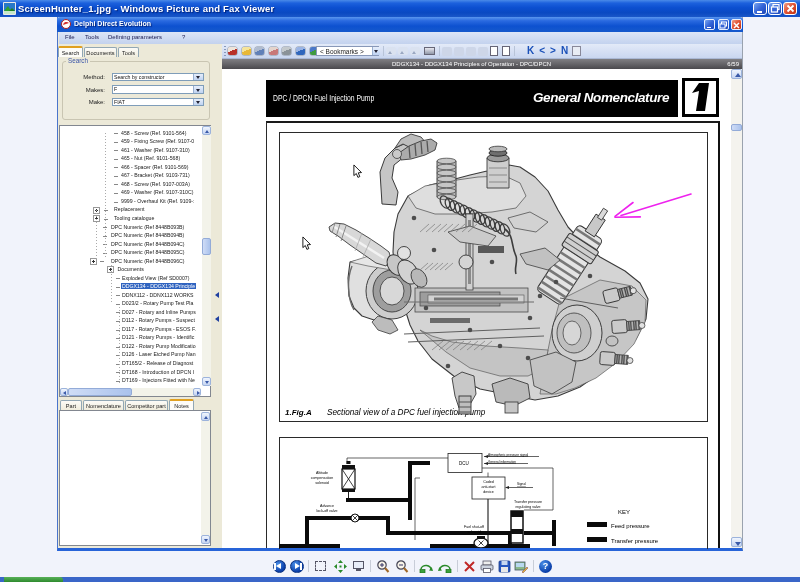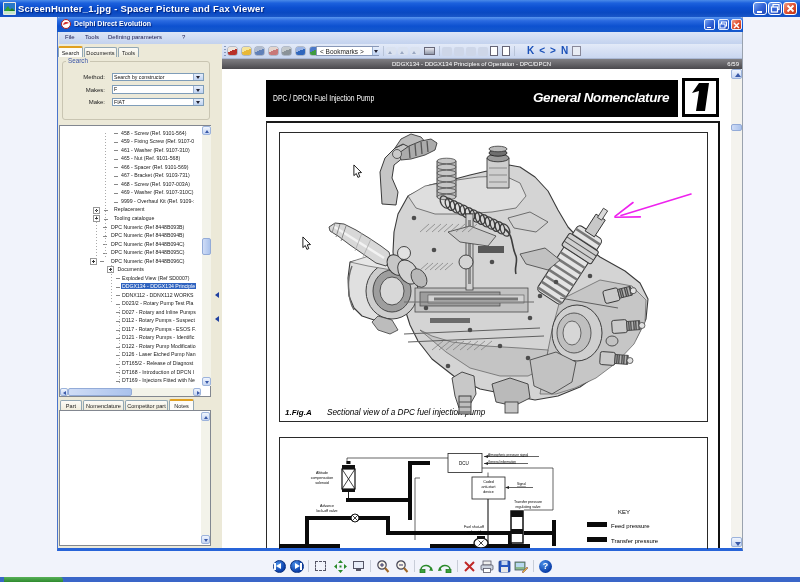--- a/index.html
+++ b/index.html
@@ -60,21 +60,21 @@
 <body>
 
 <div id="tbmain" class="abs">
   <svg class="abs" style="left:3px;top:2px" width="13" height="13" viewBox="0 0 13 13">
       <rect x="0" y="0" width="13" height="13" rx="1" fill="#e8e8e8"></rect>
       <rect x="1" y="1" width="11" height="8" fill="#2878c8"></rect>
       <polygon points="1,9 5,4 8,9" fill="#30a030"></polygon>
       <polygon points="6,9 9,6 12,9" fill="#208020"></polygon>
       <rect x="1" y="9" width="11" height="3" fill="#c8e8c8"></rect>
     </svg>
-  <div class="ttl abs">ScreenHunter_1.jpg - Spacer Picture and Fax Viewer</div>
+  <div class="ttl abs">ScreenHunter_1.jpg - Windows Picture and Fax Viewer</div>
   <div class="wbtn wb-blue abs" style="left:753px">
       <span style="position:absolute;left:2.5px;top:8px;width:5px;height:2px;background:#fff;"></span>
     </div>
   <div class="wbtn wb-blue abs" style="left:768px">
       <svg width="11" height="11" style="position:absolute;left:0.5px;top:0.5px">
         <rect x="3" y="1.5" width="6" height="5" fill="none" stroke="#fff" stroke-width="1.2"></rect>
         <rect x="1.5" y="4" width="6" height="5" fill="#3565d8" stroke="#fff" stroke-width="1.2"></rect>
       </svg>
     </div>
   <div class="wbtn wb-red abs" style="left:783px">

